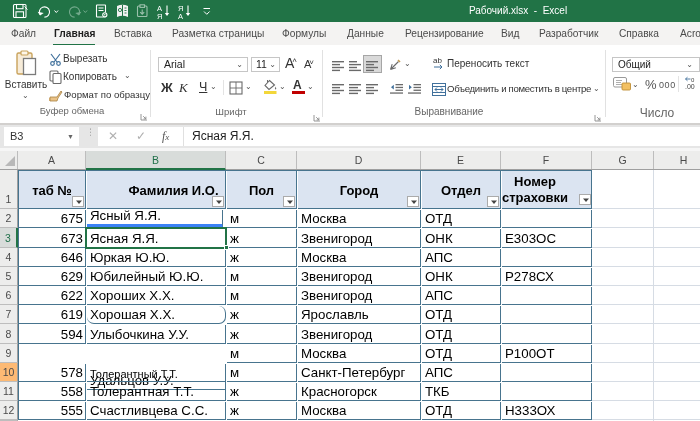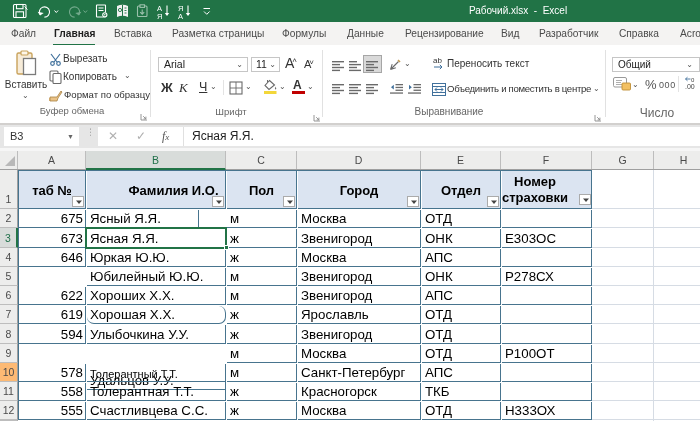--- a/index.html
+++ b/index.html
@@ -319,21 +319,21 @@
 <div class="abs" style="left:501px;top:170px;width:91px;height:39px;">
       <div style="position:absolute;right:1px;bottom:4px;width:12px;height:11px;background:#fff;border:1px solid #ababab;overflow:hidden;">
         <svg width="12" height="9" style="display:block;">
           <path d="M3 3.5 h6 L6 7 z" fill="#444"></path>
         </svg>
       </div>
     </div>
 <div class="abs" style="left:19px;top:210px;width:67px;height:18px;border-right:1px solid #47748e;border-bottom:1px solid #47748e;">
       <div style="position:absolute;right:2px;bottom:1px;font-size:13.3px;color:#000;">675</div>
     </div>
-<div class="abs" style="left:87px;top:210px;width:112px;height:18px;border-right:1px solid #47748e;border-bottom:1px solid #3b82f6;">
+<div class="abs" style="left:87px;top:210px;width:136px;height:18px;border-right:1px solid #47748e;border-bottom:4px solid #3b82f6;">
       <div style="position:absolute;left:3px;bottom:1px;font-size:13.3px;color:#000;white-space:nowrap;">Ясный Я.Я.</div>
     </div>
 <div class="abs" style="left:227px;top:210px;width:70px;height:18px;border-right:1px solid #47748e;border-bottom:1px solid #47748e;">
       <div style="position:absolute;left:3px;bottom:1px;font-size:13.3px;color:#000;white-space:nowrap;">м</div>
     </div>
 <div class="abs" style="left:298px;top:210px;width:123px;height:18px;border-right:1px solid #47748e;border-bottom:1px solid #47748e;">
       <div style="position:absolute;left:3px;bottom:1px;font-size:13.3px;color:#000;white-space:nowrap;">Москва</div>
     </div>
 <div class="abs" style="left:422px;top:210px;width:79px;height:18px;border-right:1px solid #47748e;border-bottom:1px solid #47748e;">
       <div style="position:absolute;left:3px;bottom:1px;font-size:13.3px;color:#000;white-space:nowrap;">ОТД</div>
@@ -369,20 +369,23 @@
       <div style="position:absolute;left:3px;bottom:1px;font-size:13.3px;color:#000;white-space:nowrap;">ж</div>
     </div>
 <div class="abs" style="left:298px;top:249px;width:123px;height:18px;border-right:1px solid #47748e;border-bottom:1px solid #47748e;">
       <div style="position:absolute;left:3px;bottom:1px;font-size:13.3px;color:#000;white-space:nowrap;">Москва</div>
     </div>
 <div class="abs" style="left:422px;top:249px;width:79px;height:18px;border-right:1px solid #47748e;border-bottom:1px solid #47748e;">
       <div style="position:absolute;left:3px;bottom:1px;font-size:13.3px;color:#000;white-space:nowrap;">АПС</div>
     </div>
 <div class="abs" style="left:502px;top:249px;width:90px;height:18px;border-right:1px solid #47748e;border-bottom:1px solid #47748e;">
       <div style="position:absolute;left:3px;bottom:1px;font-size:13.3px;color:#000;white-space:nowrap;"></div>
+    </div>
+<div class="abs" style="left:19px;top:268px;width:67px;height:18px;border-right:1px solid #47748e;border-bottom:1px solid #47748e;">
+      <div style="position:absolute;right:2px;bottom:1px;font-size:13.3px;color:#000;">629</div>
     </div>
 <div class="abs" style="left:87px;top:268px;width:139px;height:18px;border-right:1px solid #47748e;border-bottom:1px solid #47748e;">
       <div style="position:absolute;left:3px;bottom:1px;font-size:13.3px;color:#000;white-space:nowrap;">Юбилейный Ю.Ю.</div>
     </div>
 <div class="abs" style="left:227px;top:268px;width:70px;height:18px;border-right:1px solid #47748e;border-bottom:1px solid #47748e;">
       <div style="position:absolute;left:3px;bottom:1px;font-size:13.3px;color:#000;white-space:nowrap;">м</div>
     </div>
 <div class="abs" style="left:298px;top:268px;width:123px;height:18px;border-right:1px solid #47748e;border-bottom:1px solid #47748e;">
       <div style="position:absolute;left:3px;bottom:1px;font-size:13.3px;color:#000;white-space:nowrap;">Звенигород</div>
     </div>

